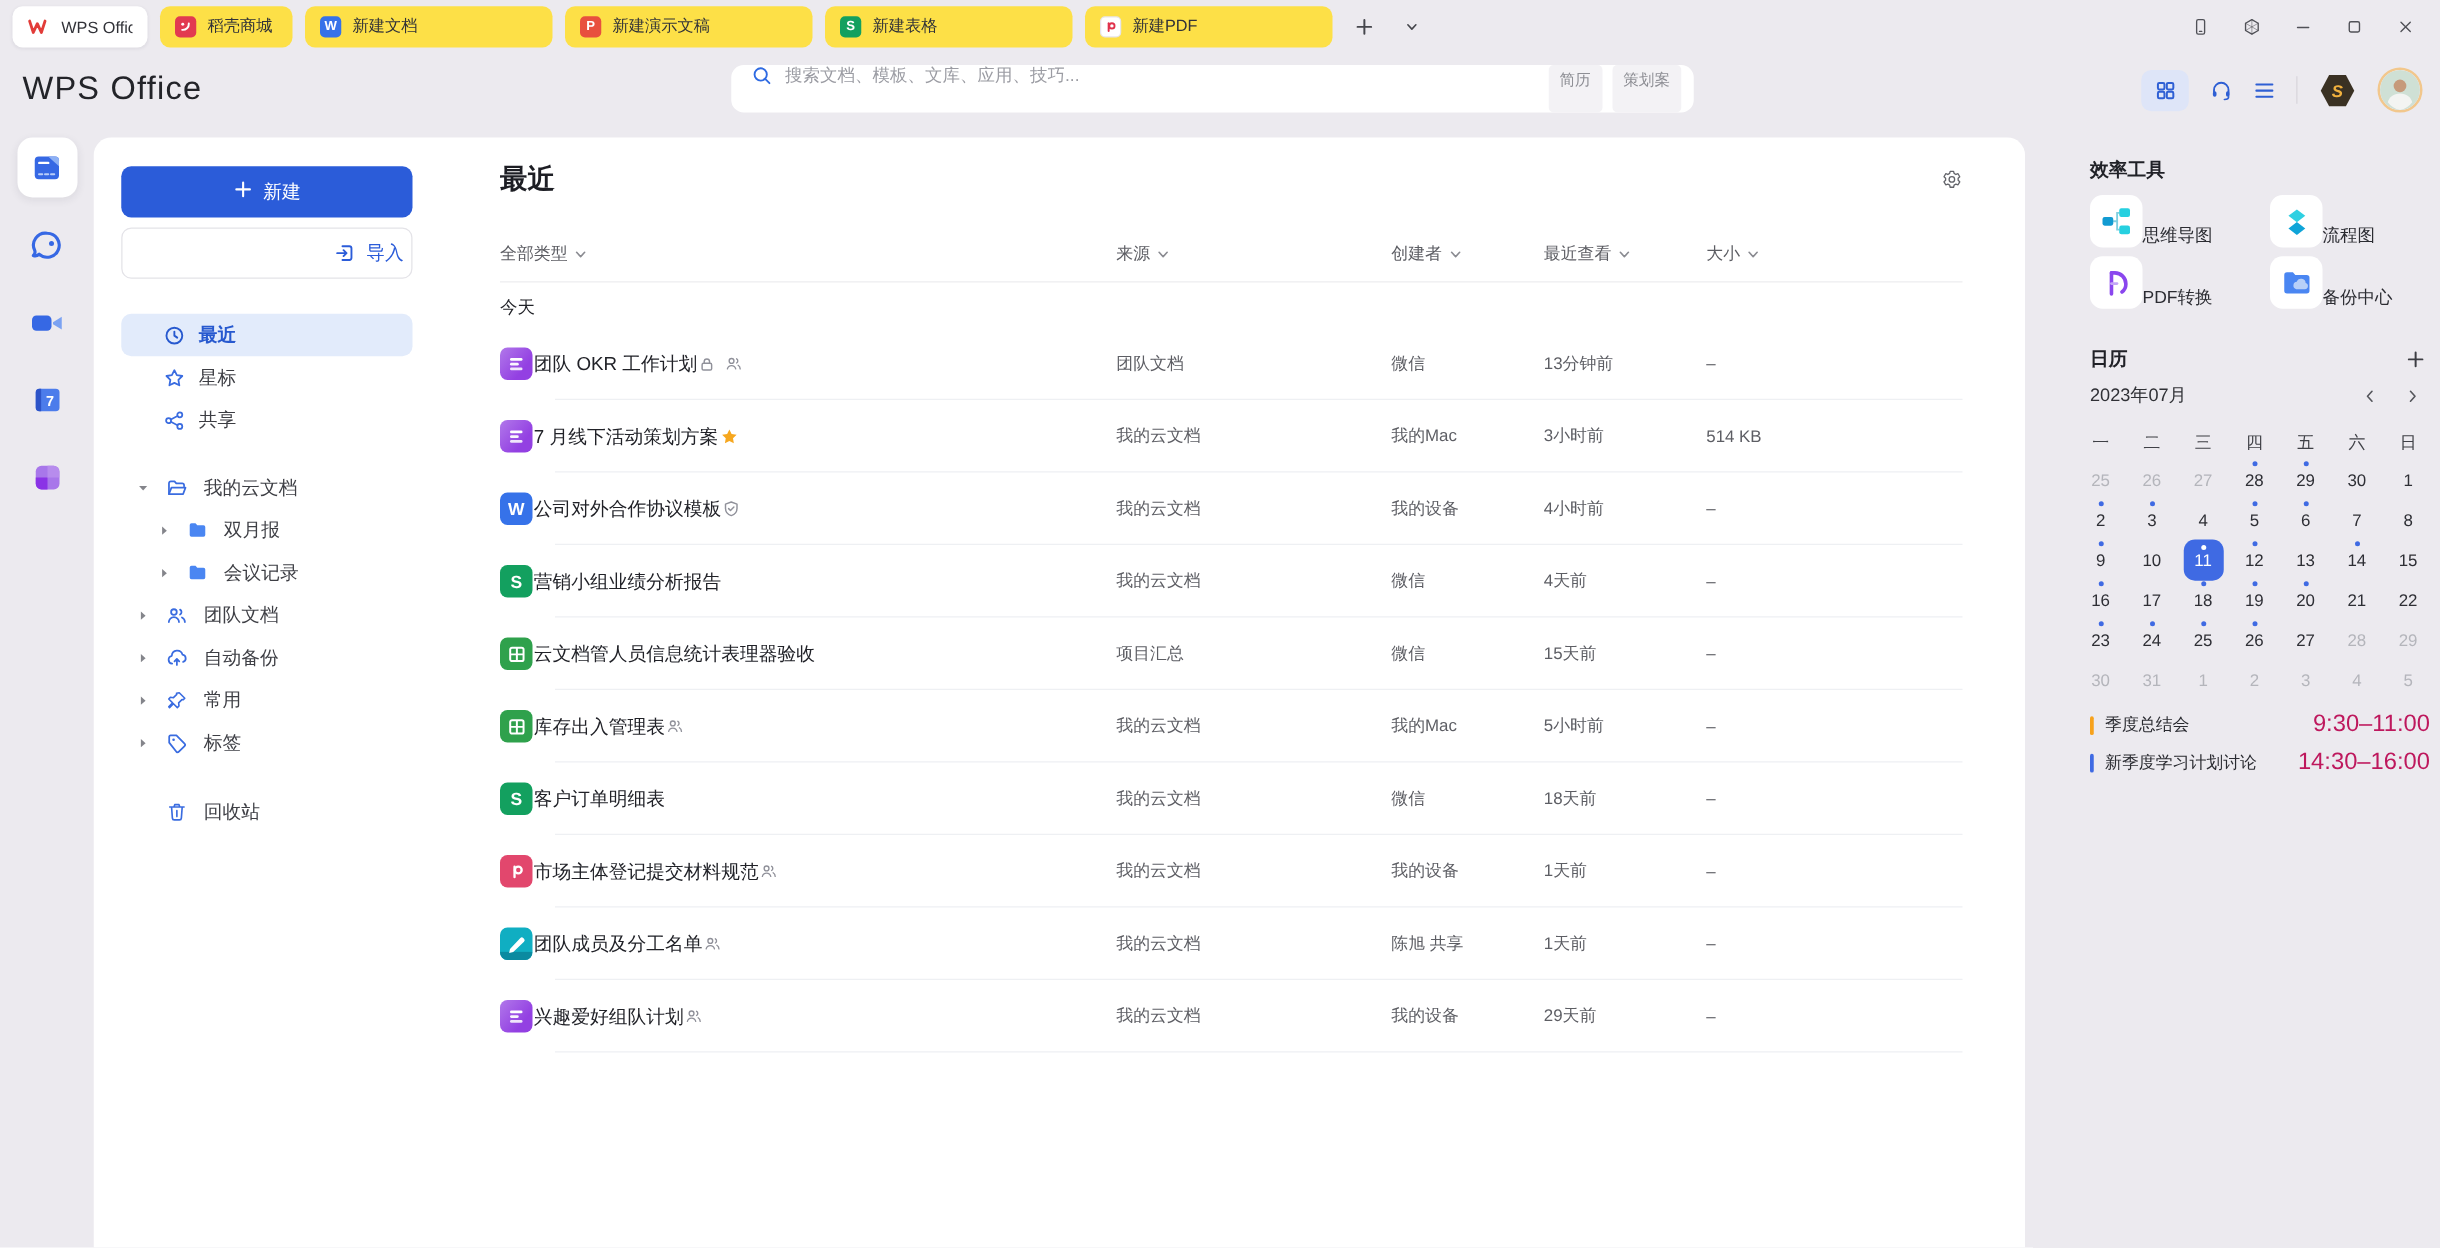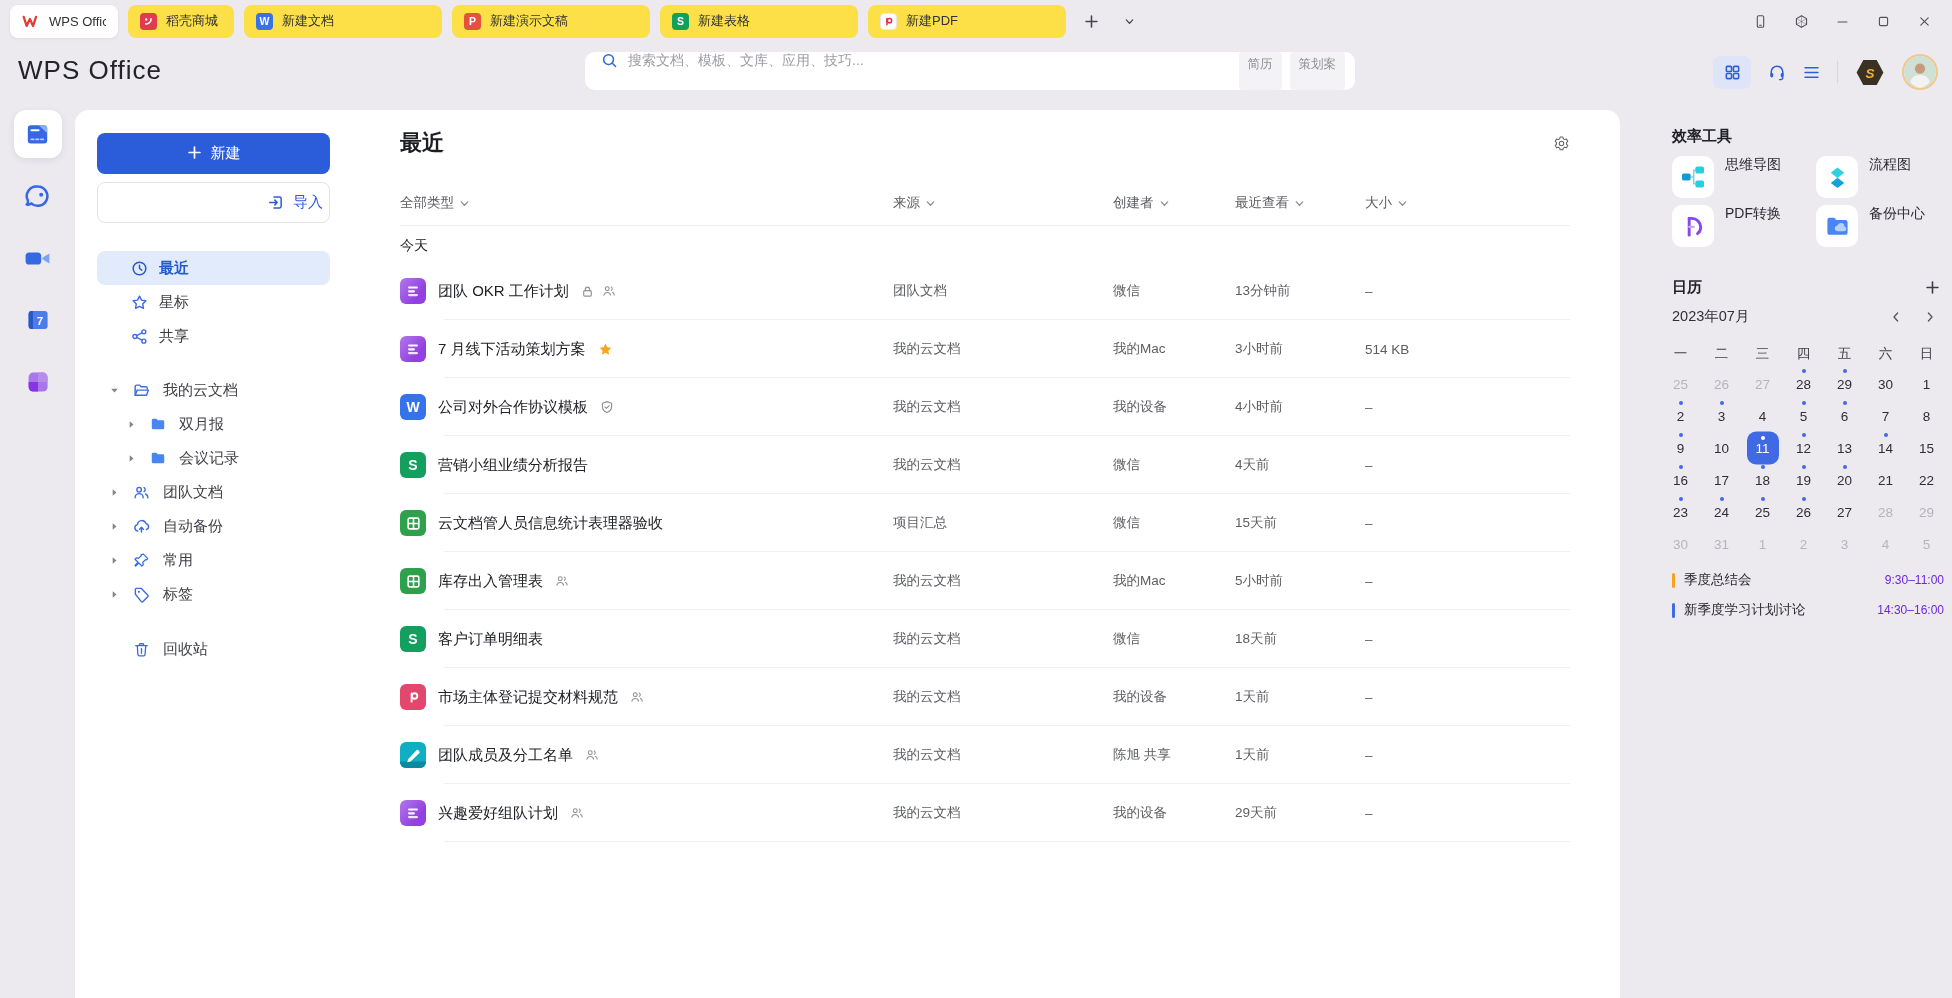--- a/index.html
+++ b/index.html
@@ -68,41 +68,41 @@
   .main-head{position:absolute;top:10px;left:0;right:0;height:46px;display:flex;align-items:center;justify-content:space-between}
   .main-title{font-size:22px;font-weight:700;color:#1d1e24}
   .gear{color:#63646a;display:flex}
   .filters{position:absolute;top:70px;left:0;right:0;height:45px;border-bottom:1px solid #ededf0}
   .filter{position:absolute;top:50%;transform:translateY(-50%);display:flex;align-items:center;gap:5px;font-size:13.5px;color:#5c5d63}
   .filter .fchev{color:#8a8b91;display:flex;margin-top:2px}
   .group-label{position:absolute;top:127px;font-size:14px;color:#222329}
   .rows{position:absolute;top:152px;left:0;right:0}
   .row{position:relative;height:58px}
   .row::after{content:"";position:absolute;left:44px;right:0;bottom:0;height:1px;background:#eef0f3}
-  .row-title{position:absolute;left:0;top:0;height:100%;display:flex;align-items:center;gap:12px}
+  .row-title{position:absolute;left:0;top:0;height:100%;display:flex;align-items:center;gap:1px}
   .fic{width:26px;height:26px;border-radius:6px;display:flex;align-items:center;justify-content:center;color:#fff;font-weight:700;font-size:14px;flex:0 0 auto;position:relative;overflow:hidden}
   .fic.doc-purple{background:linear-gradient(130deg,#b178ea 0%,#9340e2 70%)}
   .fic.word{background:#3672e9}
   .fic.sheet-s{background:#13a05f}
   .fic.sheet-grid{background:#2fa14c}
   .fic.pdf{background:#e2476d}
   .fic.form{background:#10aec2}
   .ft{font-size:15px;color:#212228;white-space:nowrap}
   .badges{display:flex;gap:8px;color:#90919a;align-items:center}
   .cc{position:absolute;top:50%;transform:translateY(-50%);font-size:13.5px;color:#5d5e64;white-space:nowrap}
   .c1{left:493px}.c2{left:713px}.c3{left:835px}.c4{left:965px}
   .f0{left:0}.f1{left:493px}.f2{left:713px}.f3{left:835px}.f4{left:965px}
 
   
   .rpanel{position:absolute;left:1650px;top:110px;width:322px;bottom:0}
   .rp-edge{position:absolute;left:310px;top:0;bottom:0;width:1px;background:#dedce2}
   .rp-title{font-size:15px;font-weight:700;color:#202127}
   .tools-title{position:absolute;left:22px;top:17px}
   .tools{position:absolute;left:22px;top:46px;width:268px;display:grid;grid-template-columns:144px 1fr;row-gap:7px}
-  .tool{display:flex;align-items:flex-start;gap:11px;height:42px}
+  .tool{display:flex;align-items:flex-end;height:42px}
   .tool-tile{width:42px;height:42px;background:#fff;border-radius:10px;display:flex;align-items:center;justify-content:center;flex:0 0 auto}
   .tool-label{font-size:14px;color:#2b2c32;white-space:nowrap}
   .cal-head{position:absolute;left:22px;top:165px;width:268px;display:flex;justify-content:space-between;align-items:center;height:24px}
   .cal-plus{color:#3c3d43;display:flex}
   .cal-month-row{position:absolute;left:22px;top:197px;width:268px;display:flex;align-items:flex-start;height:24px}
   .cal-month{font-size:14.5px;color:#303136;flex:1}
   .cal-nav{display:flex;gap:14px;color:#55565c}
   .cal-nav .nbtn{display:flex;align-items:center;justify-content:center;width:20px;height:20px}
   .cal-grid{position:absolute;left:10px;display:grid;grid-template-columns:repeat(7,41px)}
   .cal-grid.wds{top:232px}
@@ -112,21 +112,21 @@
   .day .num{font-size:13.5px;color:#2e2f35;z-index:1}
   .day.muted .num{color:#b4b5bb}
   .day .dot{position:absolute;top:1px;left:50%;transform:translateX(-50%);width:4px;height:4px;border-radius:50%;background:#3f6ae3;z-index:1}
   .day.selected::before{content:"";position:absolute;left:50%;top:50%;transform:translate(-50%,-50%);width:32px;height:33px;border-radius:9px;background:#3f6ae3}
   .day.selected .num{color:#fff}
   .day.selected .dot{background:#fff;top:4px}
   .events{position:absolute;left:22px;top:455px;width:272px}
   .event{display:flex;align-items:center;height:30px}
   .ebar{width:3px;height:15px;border-radius:2px;margin-right:9px;flex:0 0 auto}
   .etitle{font-size:13.5px;color:#2a2b31;flex:1;white-space:nowrap}
-  .etime{font-size:12px;color:#6d28d9;white-space:nowrap}
+  .etime{font-size:19px;color:#be185d;white-space:nowrap}
 </style>
 </head>
 <body>
 
 <div class="window">
 
   <div class="tabbar">
     <div class="tabs" id="tabs">
         <div class="tab active">
           <span style="display:flex">

